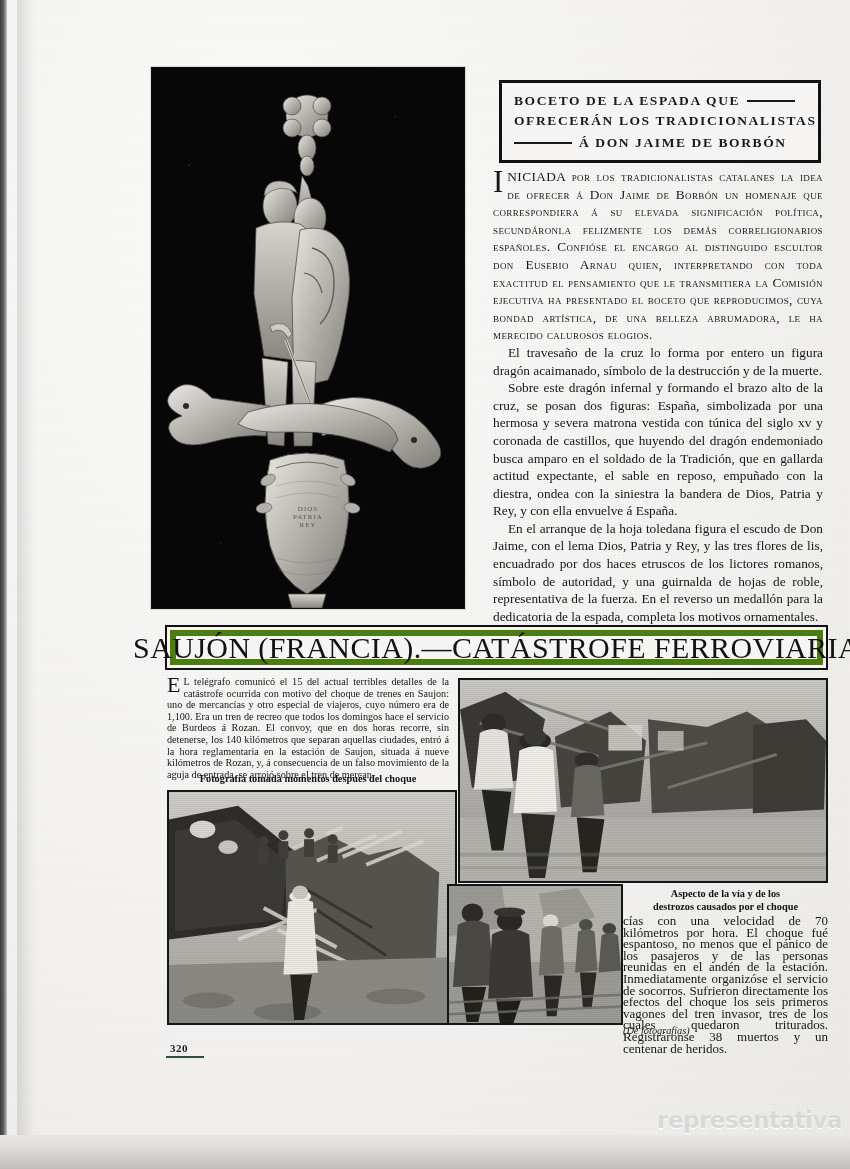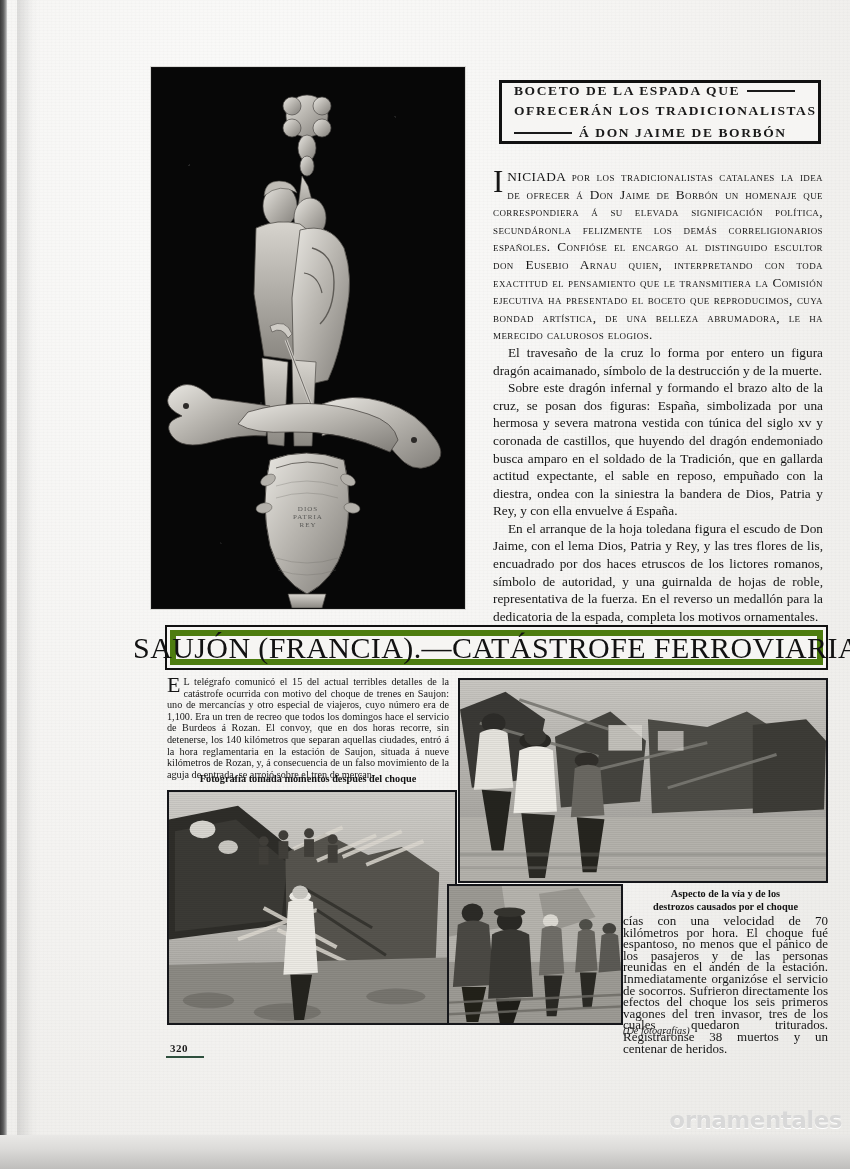--- a/index.html
+++ b/index.html
@@ -256,21 +256,21 @@
 
         <path d="M136 526 l38 0 l-4 14 l-30 0 Z" fill="url(#stone2)" stroke="#4b4844" stroke-width=".7"></path>
       </svg>
       <div class="inscription" style="top:437px">
         <div>DIOS</div>
         <div>PATRIA</div>
         <div>REY</div>
       </div>
     </div>
 
-    <div class="title-box" style="left:492px;top:80px;width:322px;height:64px;">
+    <div class="title-box" style="left:492px;top:80px;width:322px;height:83px;">
       <div class="inner" style="padding:6px 10px 6px 12px;">
         <div class="tbline">
           <span>BOCETO DE LA ESPADA QUE</span>
           <span class="rule" style="width:48px"></span>
         </div>
         <div class="tbline" style="margin-top:4px">
           <span>OFRECERÁN LOS TRADICIONALISTAS</span>
         </div>
         <div class="tbline" style="margin-top:6px">
           <span class="rule" style="width:58px"></span>
@@ -451,14 +451,14 @@
     </div>
 
     <div class="right-txt">cías con una velocidad de 70 kilómetros por hora. El choque fué espantoso, no menos que el pánico de los pasajeros y de las personas reunidas en el andén de la estación. Inmediatamente organizóse el servicio de socorros. Sufrieron directamente los efectos del choque los seis primeros vagones del tren invasor, tres de los cuales quedaron triturados. Registráronse 38 muertos y un centenar de heridos.</div>
     <div class="credit">(De fotografías)</div>
 
     <div class="folio">320</div>
     <div class="folio-rule"></div>
   </div>
 
   <div class="scan-edge-bottom"></div>
-  <div class="watermark">ornamentales</div>
+  <div class="watermark">representativa</div>
 </div>
 
 </body></html>

